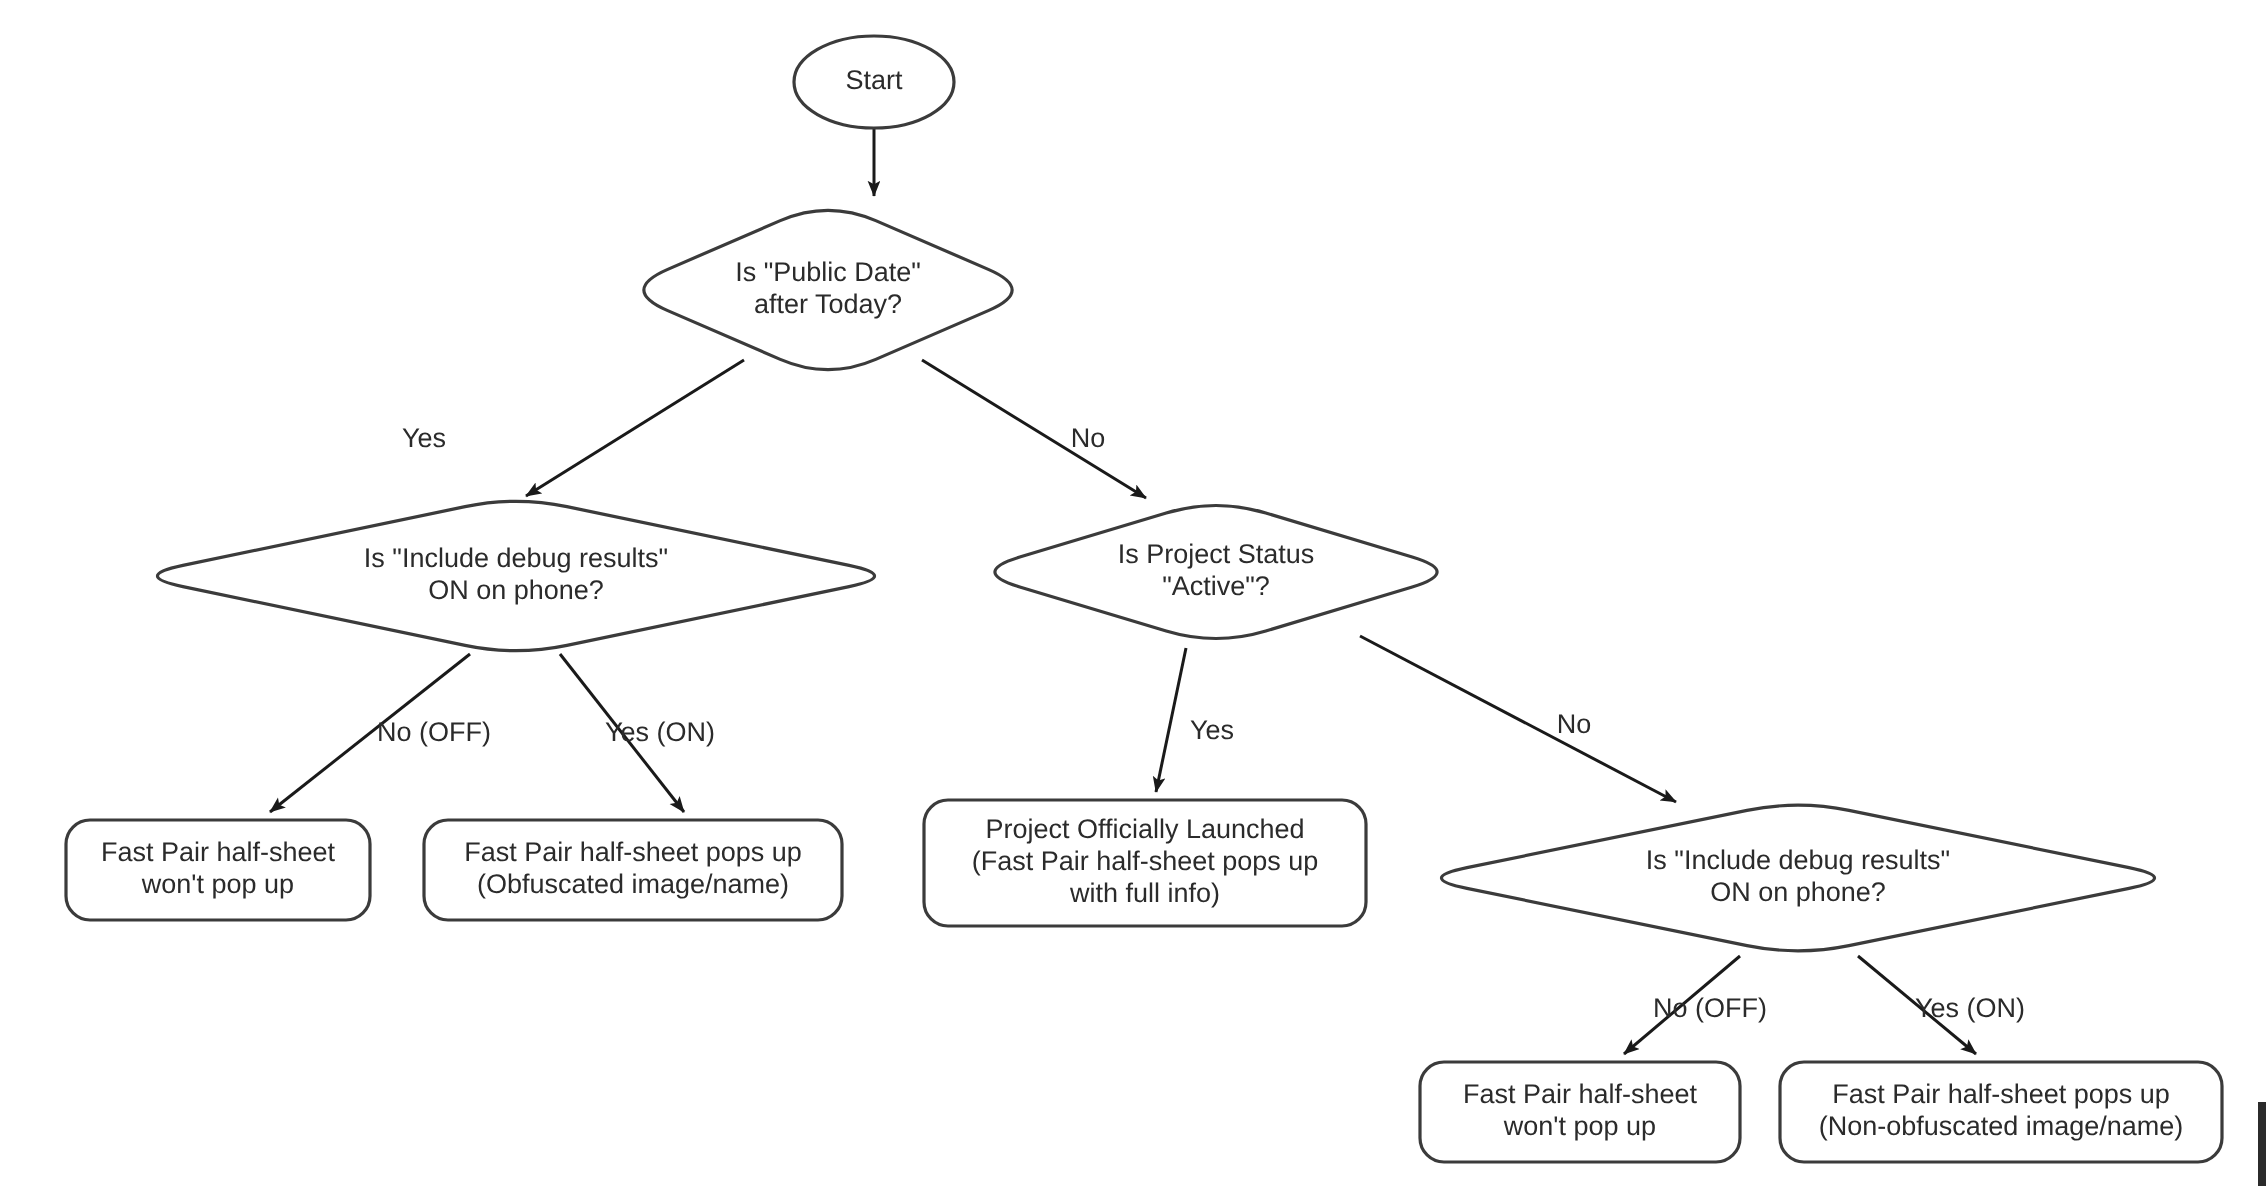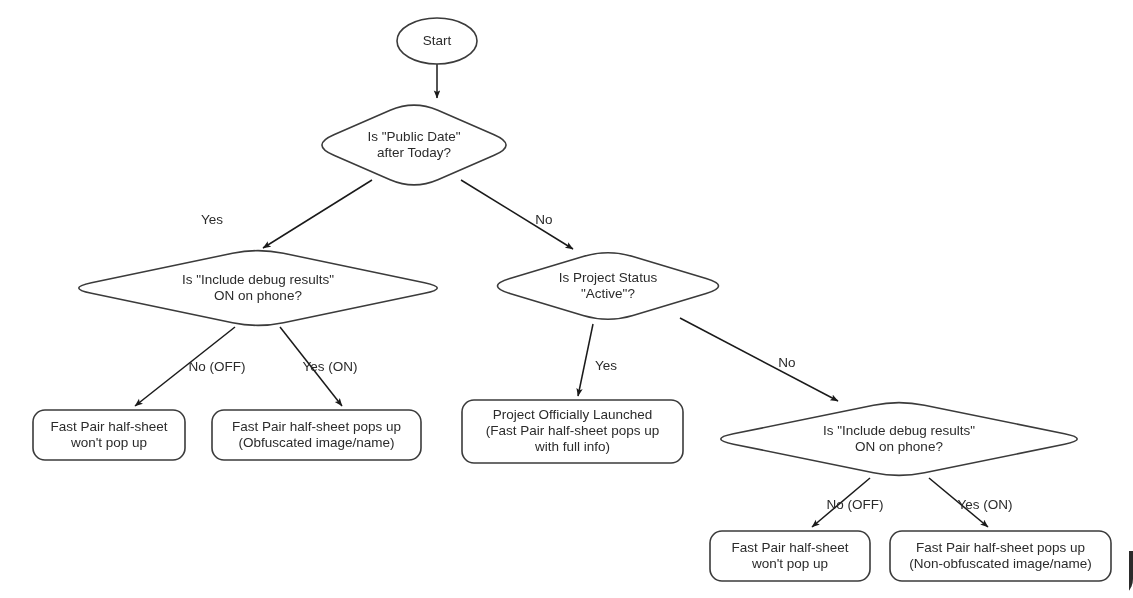--- a/index.html
+++ b/index.html
@@ -9,21 +9,20 @@
   }
   body {
     font-family: "Liberation Sans", sans-serif;
   }
   #canvas {
     position: relative;
     width: 1133px;
     height: 598px;
     background: #ffffff;
     overflow: hidden;
-    border-radius: 19px;
   }
   #flow-svg {
     position: absolute;
     top: 0;
     left: 0;
     width: 1133px;
     height: 598px;
   }
   .node-shape {
     fill: #ffffff;

